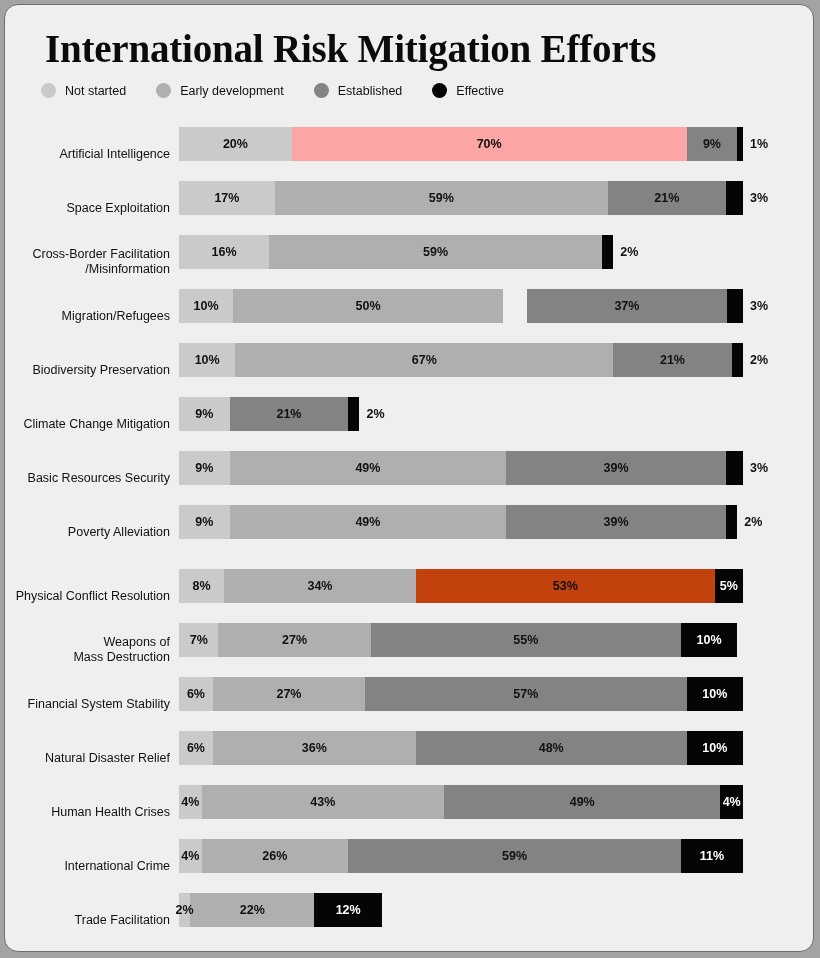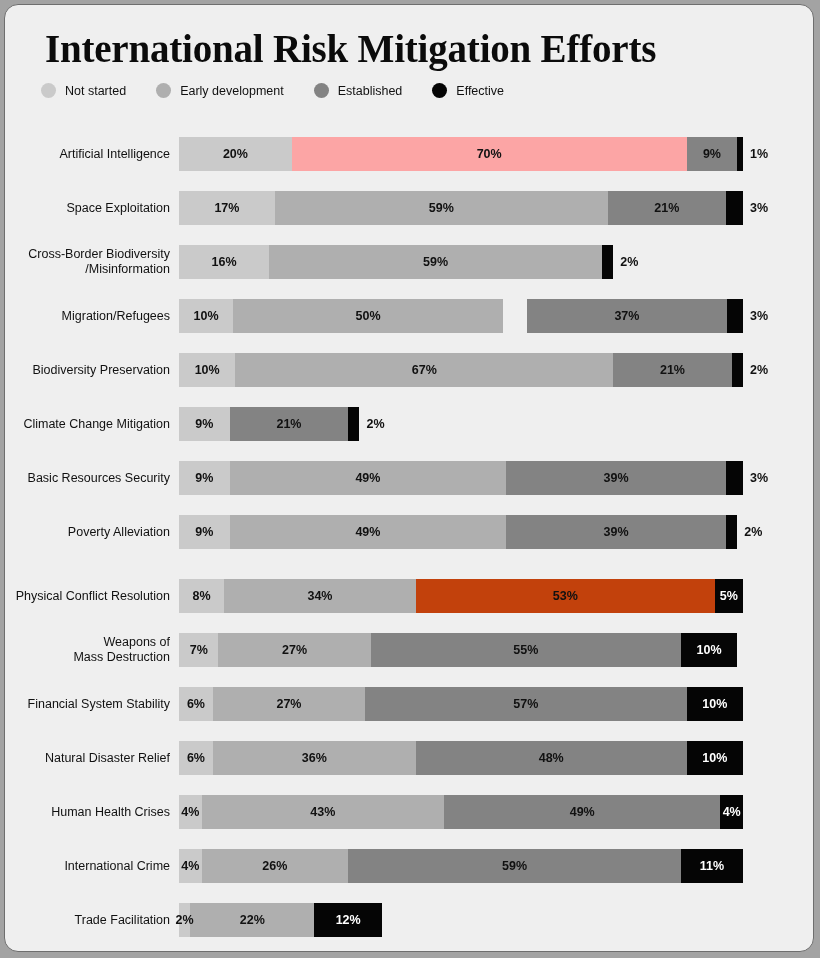--- a/index.html
+++ b/index.html
@@ -83,21 +83,21 @@
     font-size: 12.5px;
     line-height: 15px;
     color: #111;
   }
   .bar-wrap {
     position: relative;
     width: 564px;
     flex: none;
     height: 54px;
     display: flex;
-    align-items: center;
+    align-items: flex-start;
   }
   .bar {
     position: relative;
     width: 592px;
     height: 34px;
     display: flex;
     overflow: visible;
   }
   .seg {
     position: relative;
@@ -193,21 +193,21 @@
               <span class="inner">21%</span>
             </div>
             <div class="seg" style="width: 3%; background: rgb(5, 5, 5);">
               <span class="outside-label">3%</span>
             </div>
           </div>
         </div>
       </div>
       <div class="row gap-sm">
         <div class="row-label">
-          <div>Cross-Border Biodiversity</div>
+          <div>Cross-Border Facilitation</div>
           <div>/Misinformation</div>
         </div>
         <div class="bar-wrap">
           <div class="bar">
             <div class="seg" style="width: 16%; background: rgb(202, 202, 202);">
               <span class="inner">16%</span>
             </div>
             <div class="seg" style="width: 59%; background: rgb(175, 175, 175);">
               <span class="inner">59%</span>
             </div>

